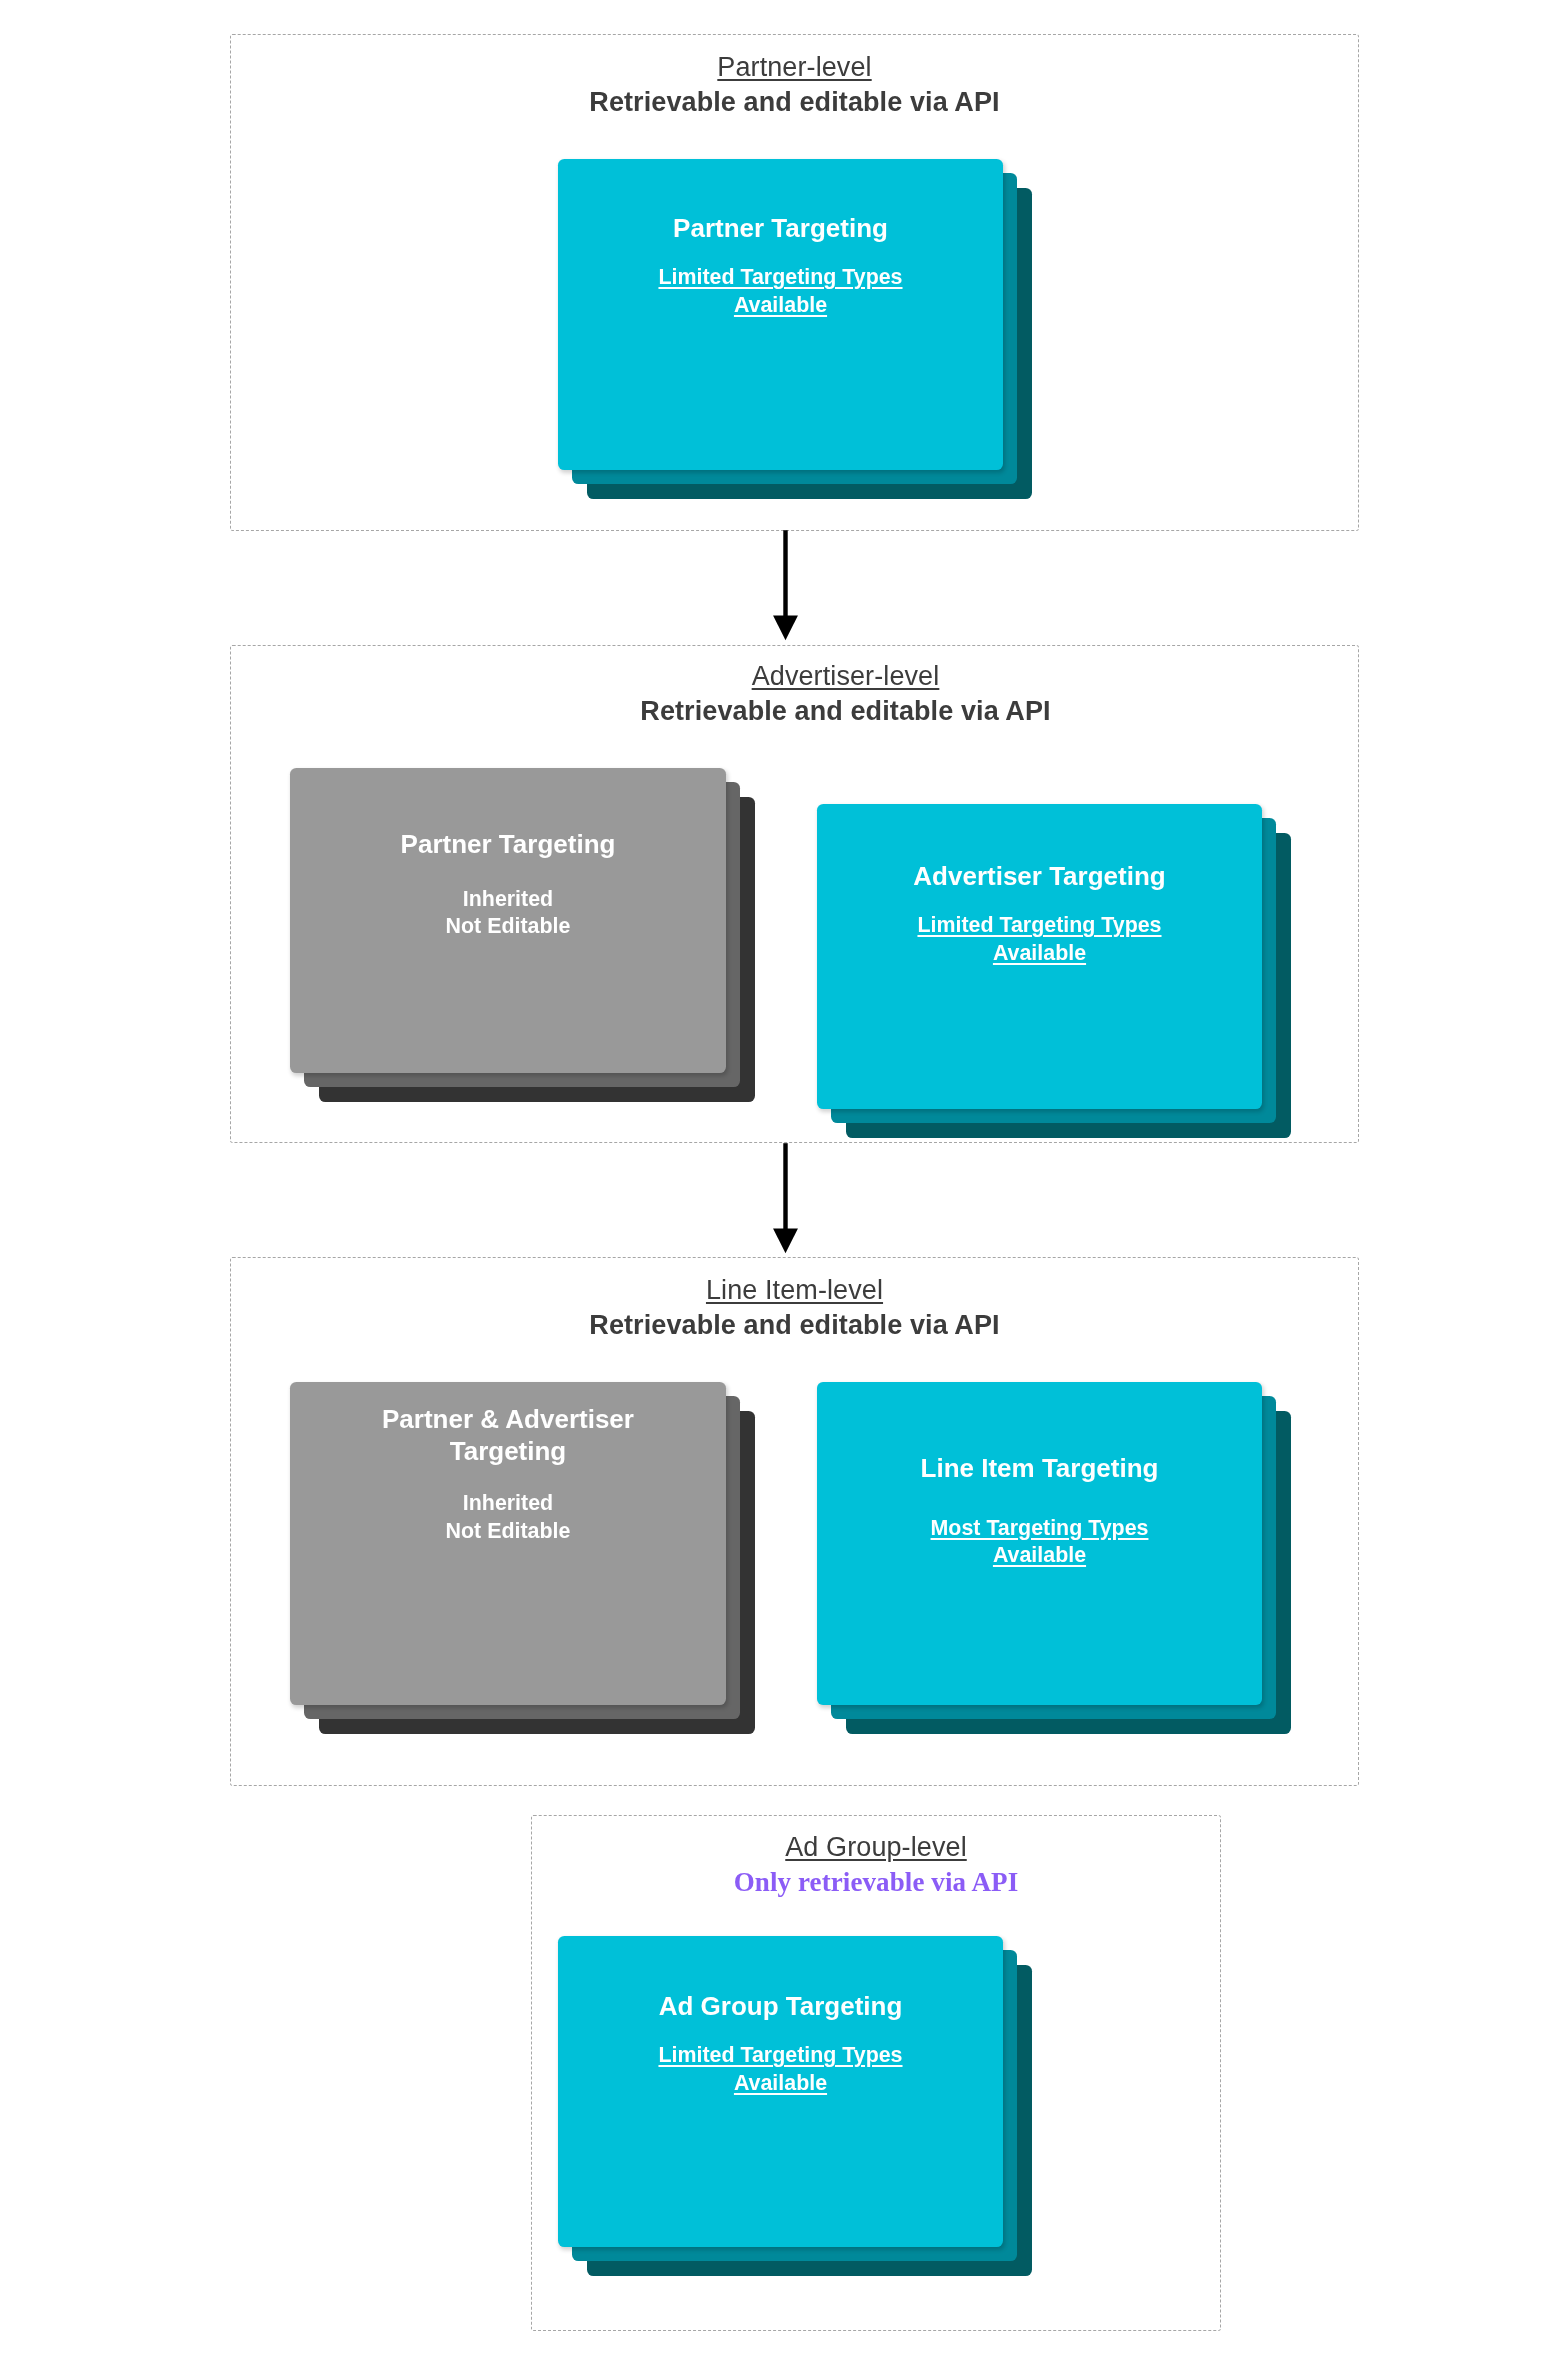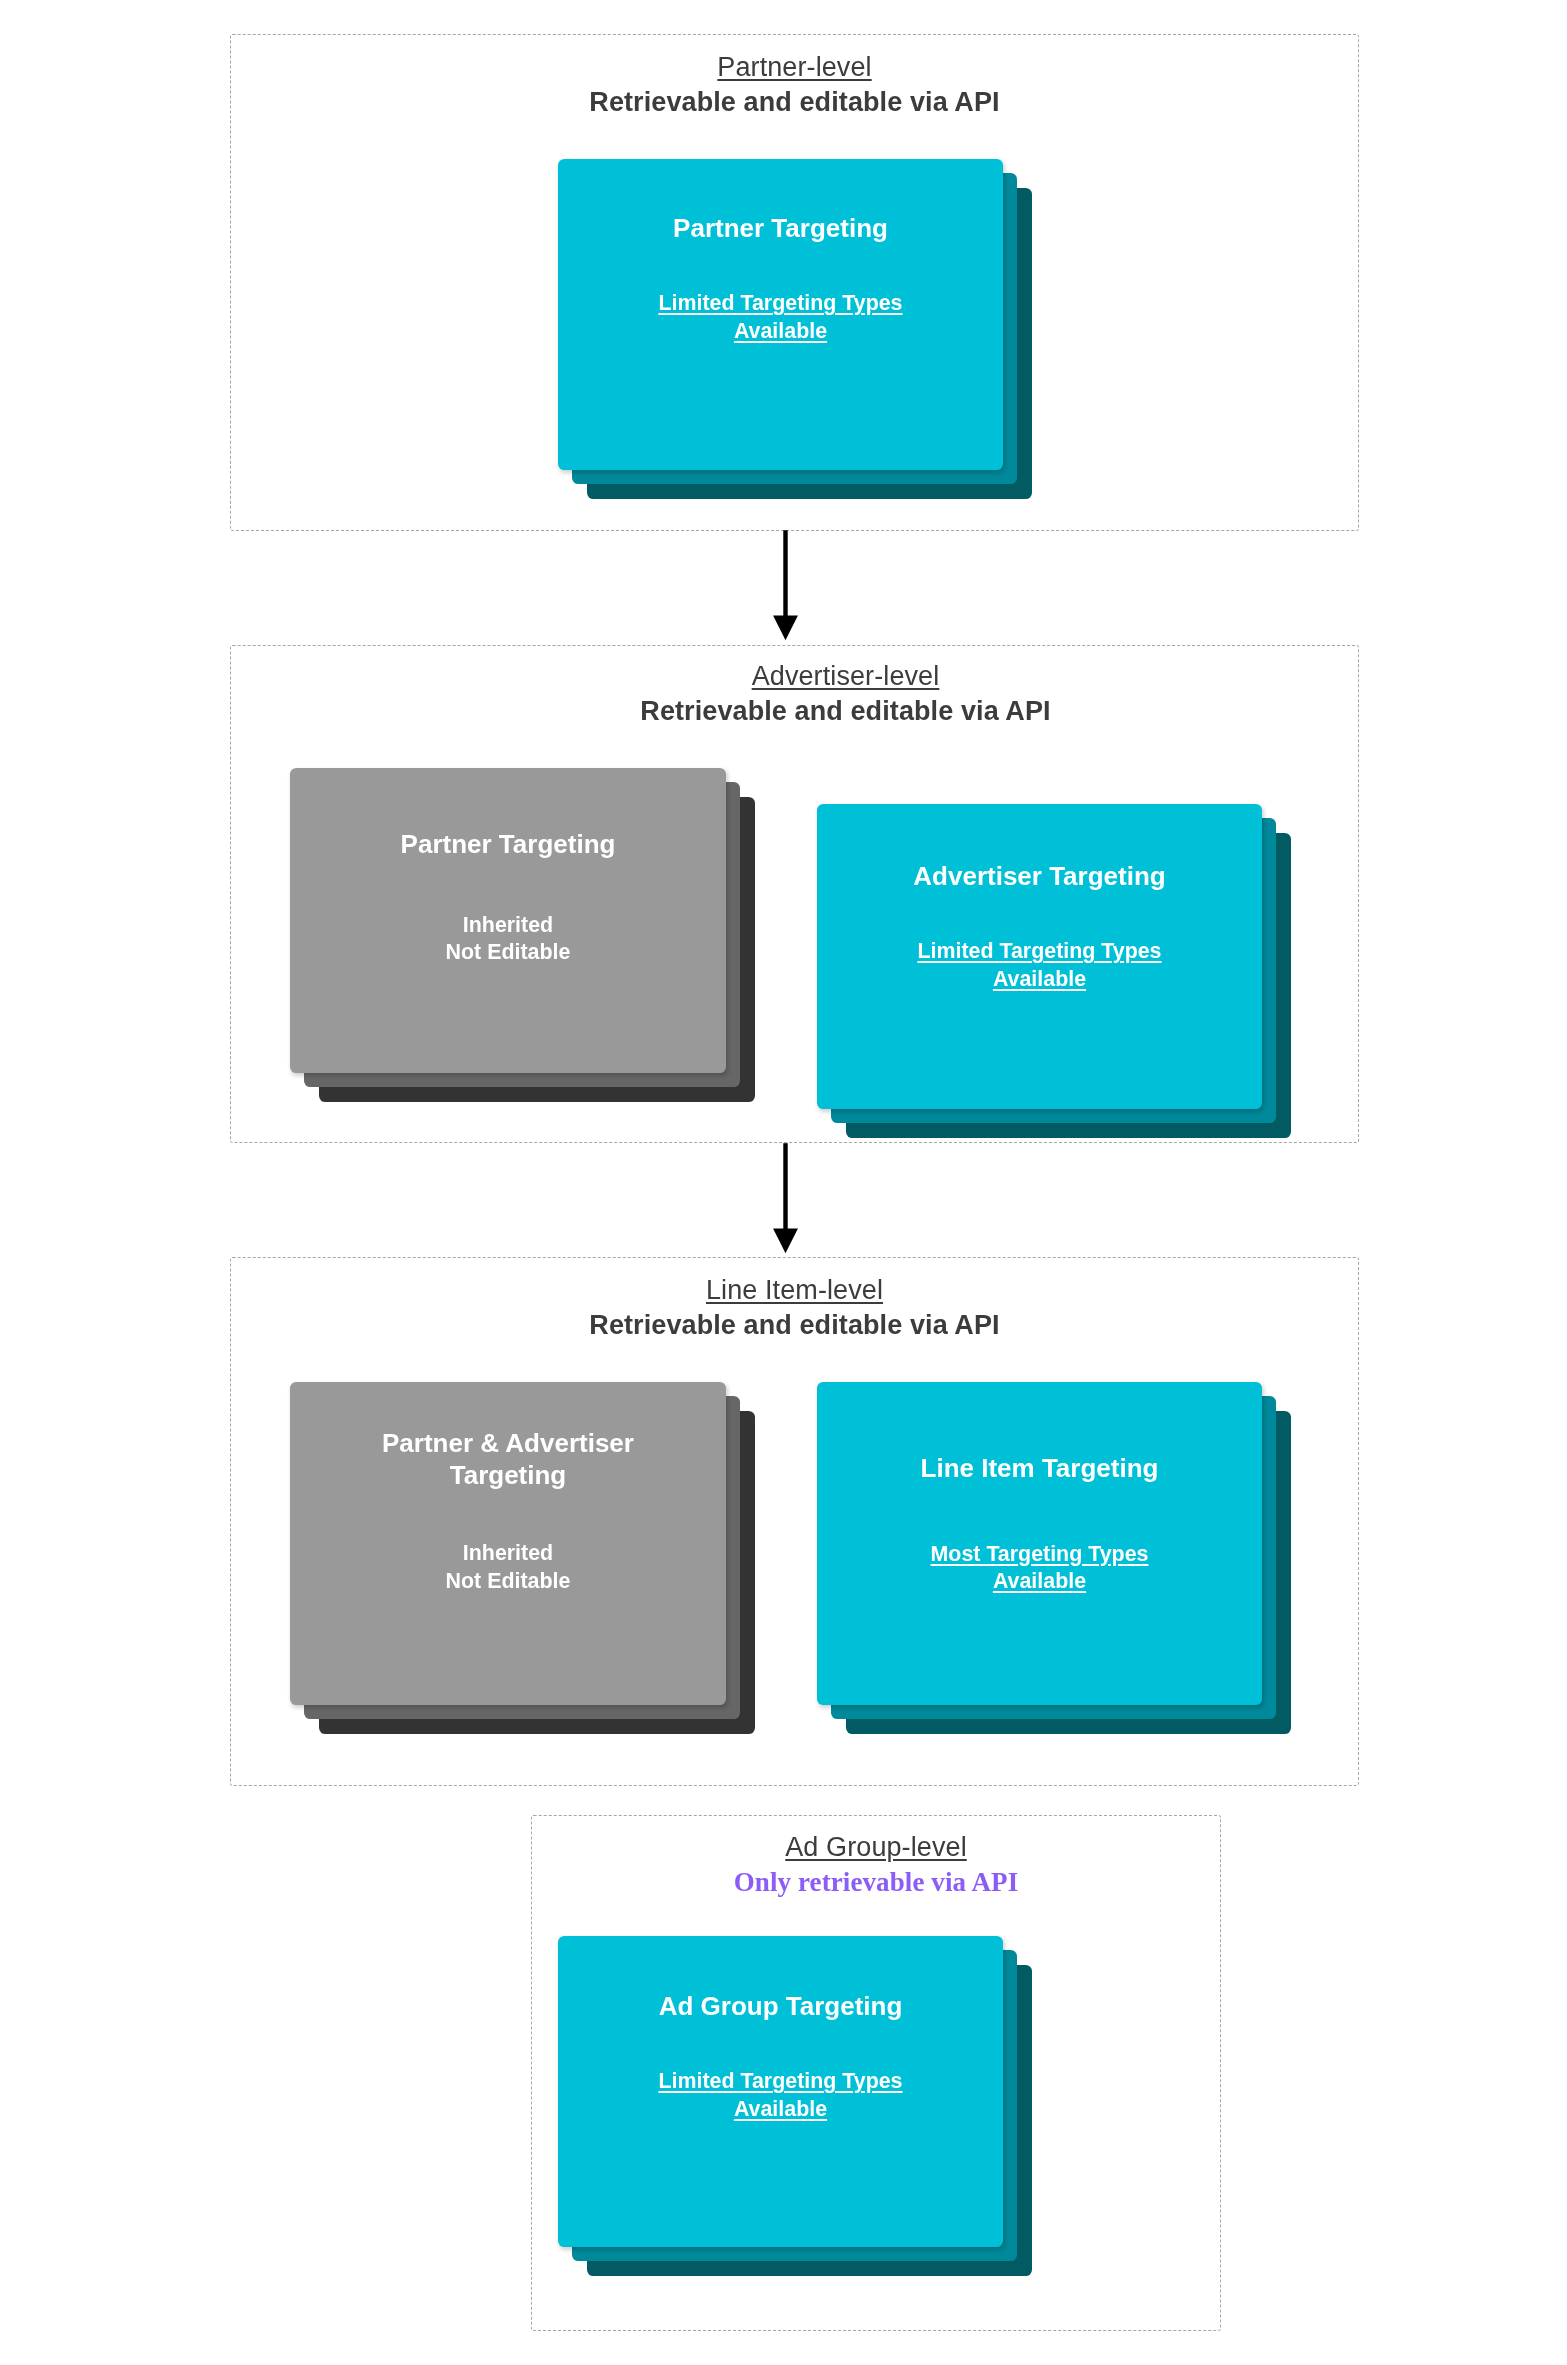--- a/index.html
+++ b/index.html
@@ -51,21 +51,20 @@
   }
   .level-sub.alert { color: #8b5cf6; font-family: Liberation Serif, serif; }
 
   
   .card-stack {
     position: absolute;
   }
   .card-layer {
     position: absolute;
     border-radius: 6.3px;
-    gap: 26px;
   }
   .card-back  { left: 29px; top: 29px; }
   .card-mid   { left: 14.3px; top: 14.3px; }
   .card-front {
     left: 0; top: 0;
     box-shadow: 1.8px 2.7px 4.5px rgba(0,0,0,0.18);
     display: flex;
     flex-direction: column;
     align-items: center;
     justify-content: flex-start;
@@ -171,21 +170,21 @@
 
   <div class="level-heading" style="left:230px; top:1275px; width:1129px;">
     <span class="level-title">Line Item-level</span>
     <span class="level-sub">Retrievable and editable via API</span>
   </div>
 
   <div class="card-stack grey" style="left:290px; top:1382px; width:464px; height:352px;">
     <div class="card-layer card-back" style="width:436px; height:323px;"></div>
     <div class="card-layer card-mid" style="width:436px; height:323px;"></div>
     <div class="card-layer card-front" style="width:436px; height:323px;">
-      <div class="card-title" style="margin-top:46px; max-width:357px;">Partner &amp; Advertiser Targeting</div>
+      <div class="card-title" style="margin-top:22px; max-width:357px;">Partner &amp; Advertiser Targeting</div>
       <div class="card-note" style="margin-top:23px; white-space:pre-line;">Inherited
 Not Editable</div>
     </div>
   </div>
 
   <div class="card-stack cyan" style="left:817px; top:1382px; width:473px; height:352px;">
     <div class="card-layer card-back" style="width:445px; height:323px;"></div>
     <div class="card-layer card-mid" style="width:445px; height:323px;"></div>
     <div class="card-layer card-front" style="width:445px; height:323px;border-radius:6px;">
       <div class="card-title" style="margin-top:71px;">Line Item Targeting</div>

